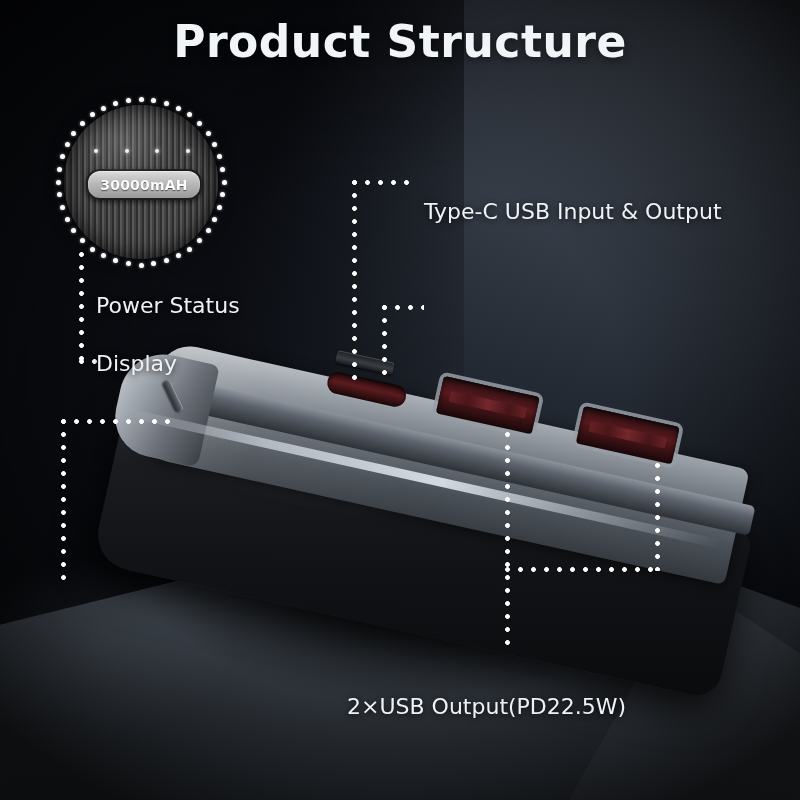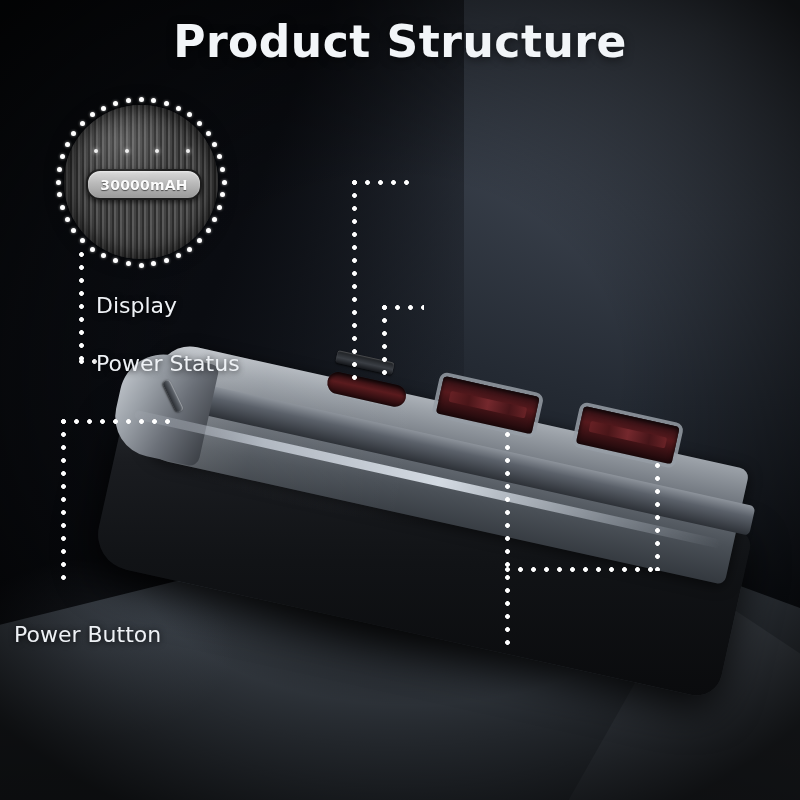--- a/index.html
+++ b/index.html
@@ -285,26 +285,27 @@
   <div class="dot-v" style="left:352px;top:180px;height:208px;"></div>
 
   <div class="dot-h" style="left:382px;top:305px;width:42px;"></div>
   <div class="dot-v" style="left:382px;top:305px;height:70px;"></div>
 
   <div class="dot-v" style="left:655px;top:463px;height:108px;"></div>
   <div class="dot-h" style="left:505px;top:567px;width:155px;"></div>
   <div class="dot-v" style="left:505px;top:432px;height:218px;"></div>
 
   <div class="label" style="left:96px;top:262px;">
+    <div>Power Status</div>
     <div>Display</div>
-    <div>Power Status</div>
   </div>
 
   <div class="label" style="left:424px;top:168px;">
-  </div>
-
-
-  <div class="label" style="left:14px;top:591px;">
-    <div>Power Button</div>
-  </div>
-
+    <div>Type-C USB Input &amp; Output</div>
+  </div>
+
+
+
+  <div class="label" style="left:347px;top:663px;">
+    <div>2×USB Output(PD22.5W)</div>
+  </div>
 
 </div>
 
 </body></html>

